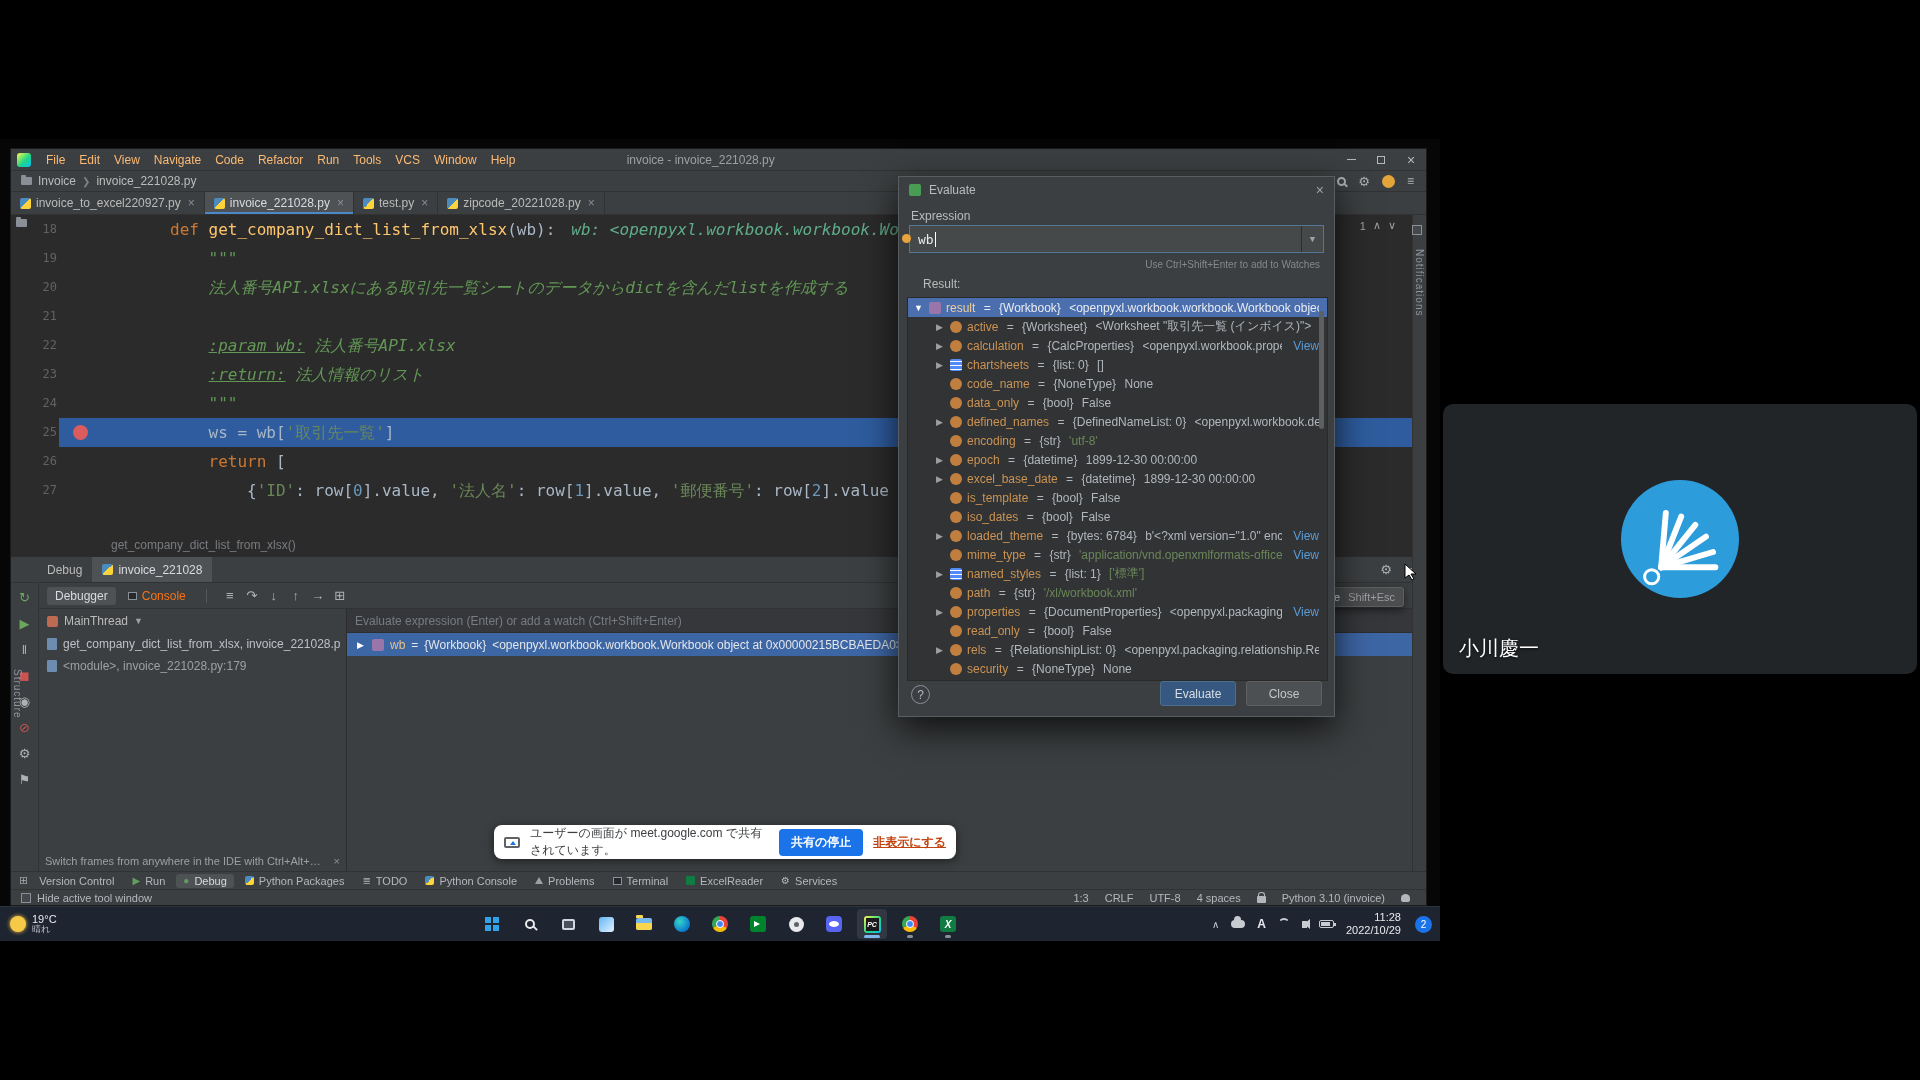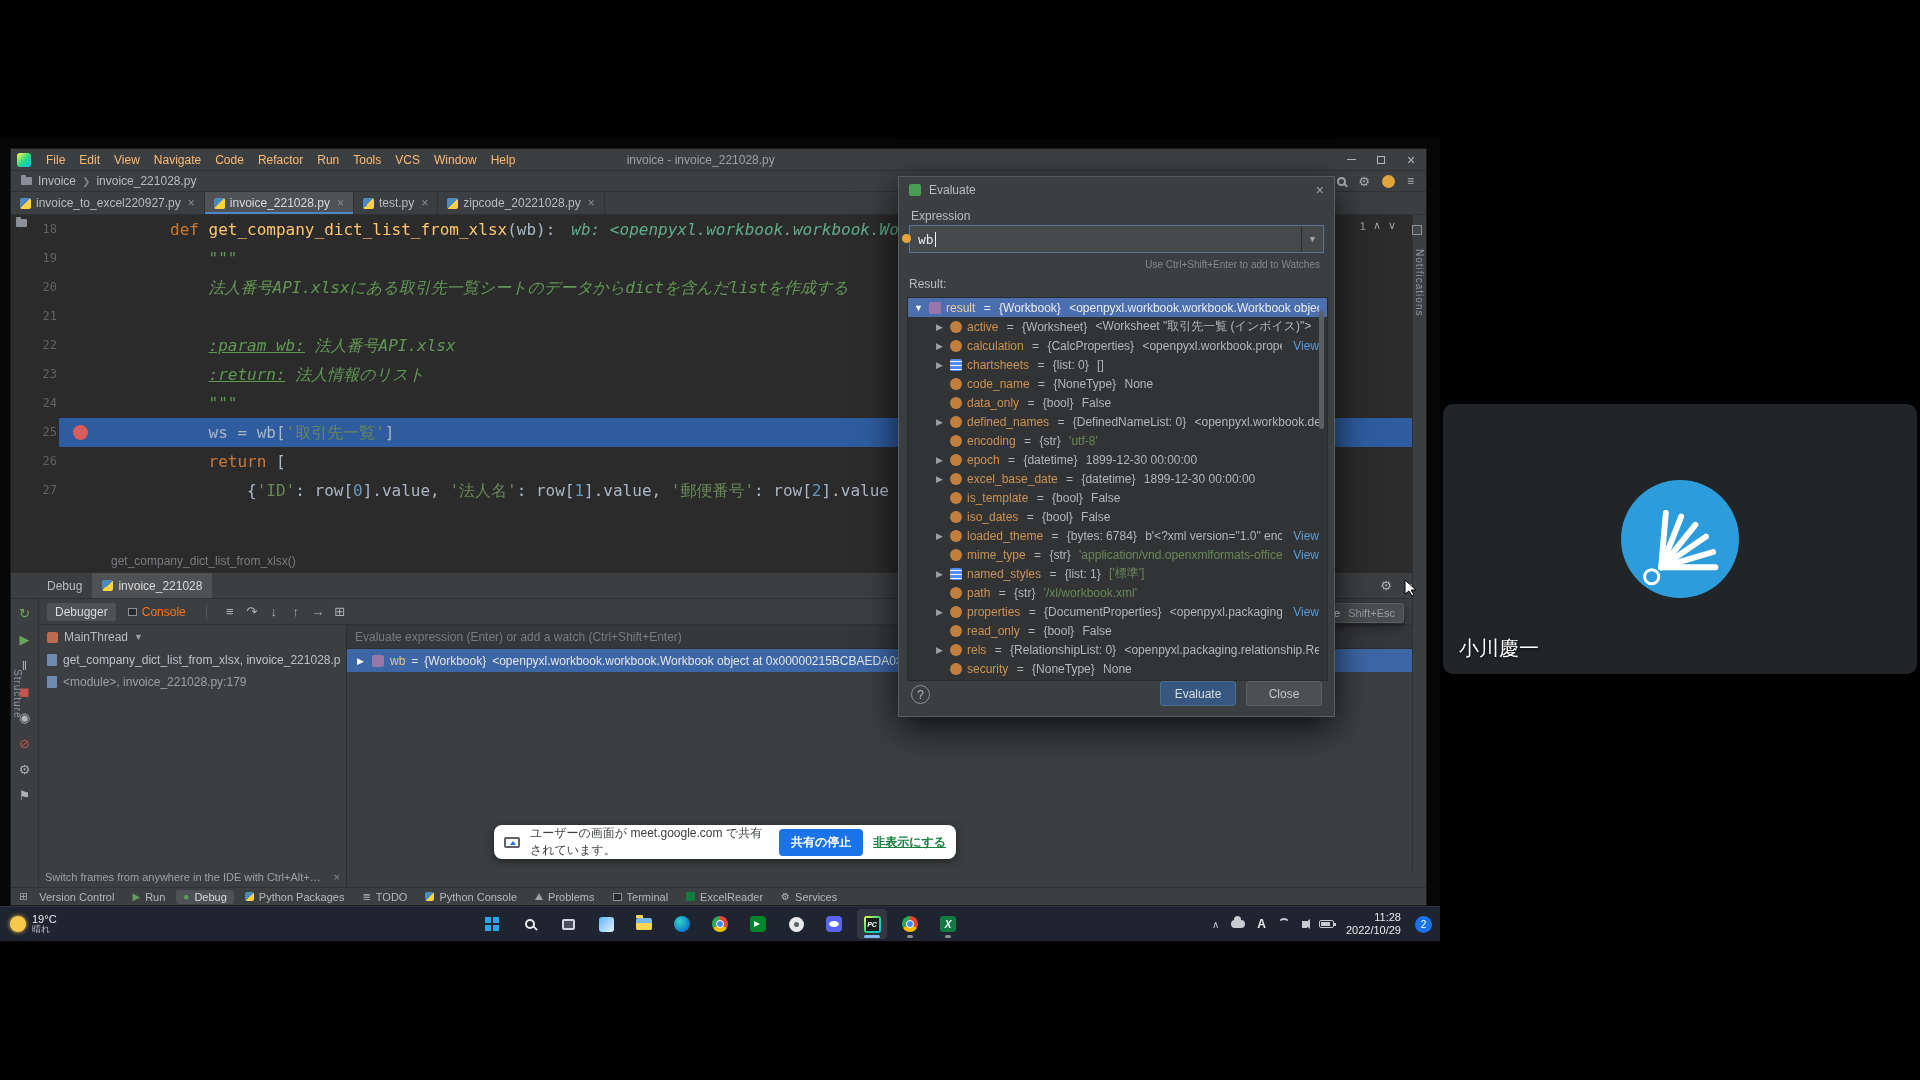--- a/index.html
+++ b/index.html
@@ -121,21 +121,21 @@
   .dialog{position:absolute;left:898px;top:176px;width:437px;height:541px;background:#3c3f41;border:1px solid #5a5d5f;box-shadow:0 12px 34px rgba(0,0,0,.75);z-index:40;font-size:12px;color:#bbbbbb;}
   .dlg-title{height:26px;display:flex;align-items:center;padding:0 10px;gap:8px;}
   .dlg-ic{width:12px;height:12px;border-radius:2px;background:#499c54;}
   .dlg-close{margin-left:auto;color:#9fa2a5;font-size:14px;}
   .dlg-label{position:absolute;left:12px;top:32px;}
   .expr-input{position:absolute;left:10px;top:48px;right:10px;height:28px;background:#45494a;border:1px solid #537699;display:flex;align-items:center;padding:0 26px 0 8px;font-family:"DejaVu Sans Mono",monospace;font-size:13px;color:#e8eaed;}
   .caret{display:inline-block;width:1px;height:15px;background:#fff;margin-left:1px;}
   .expr-dd{position:absolute;right:0;top:0;bottom:0;width:22px;border-left:1px solid #2d2d2d;display:flex;align-items:center;justify-content:center;color:#9fa2a5;font-size:9px;}
   .orange-dot{position:absolute;left:3px;top:57px;width:9px;height:9px;border-radius:50%;background:#e8a33d;z-index:2;}
   .watch-hint{position:absolute;right:14px;top:82px;font-size:10px;color:#85888c;}
-  .result-label{position:absolute;left:10px;top:100px;}
+  .result-label{position:absolute;left:24px;top:100px;}
   .tree{position:absolute;left:8px;top:120px;width:421px;height:384px;background:#313335;border:1px solid #2a2a2a;overflow:hidden;}
   .trow{height:19px;display:flex;align-items:center;gap:5px;padding-left:26px;padding-right:8px;white-space:nowrap;overflow:hidden;color:#b2b7bd;}
   .trow.root{padding-left:5px;}
   .trow.sel{background:#4b6eaf;color:#e8ecf2;}
   .tw{width:11px;flex:none;font-size:9px;color:#9da0a3;text-align:center;}
   .trow.sel .tw{color:#fff;}
   .vn{color:#cc9352;}
   .trow.sel .vn{color:#f0cf9a;}
   .vv{overflow:hidden;text-overflow:clip;}
   .vv.sv{color:#6a8759;}
@@ -145,21 +145,21 @@
   .dlg-btns{position:absolute;right:12px;bottom:10px;display:flex;gap:10px;}
   .dbtn{min-width:76px;height:25px;display:flex;align-items:center;justify-content:center;border-radius:3px;font-size:12px;padding:0 12px;}
   .dbtn.primary{background:#365880;border:1px solid #4c708c;color:#d8dde4;}
   .dbtn.plain{background:#4c5052;border:1px solid #5e6060;color:#c3c6ca;}
 
   
   .meet-banner{position:absolute;left:494px;top:686px;width:462px;height:34px;background:#fff;border-radius:8px;box-shadow:0 2px 10px rgba(0,0,0,.5);display:flex;align-items:center;padding:0 10px;gap:10px;z-index:30;font-size:12px;color:#3c4043;}
   .present-ic{width:16px;height:11px;border:2px solid #5f6368;border-radius:2px;position:relative;flex:none;}
   .present-ic::after{content:"";position:absolute;left:4px;top:2px;width:0;height:0;border-left:3px solid transparent;border-right:3px solid transparent;border-bottom:4px solid #1a73e8;}
   .stop-share{background:#1a73e8;color:#fff;border-radius:4px;padding:5px 12px;font-weight:bold;white-space:nowrap;}
-  .hide-share{color:#15803d;font-weight:bold;text-decoration:underline;white-space:nowrap;}
+  .hide-share{color:#c2410c;font-weight:bold;text-decoration:underline;white-space:nowrap;}
 
   
   .taskbar{position:absolute;left:0;bottom:0;width:1440px;height:35px;background:#1e2430;border-top:1px solid #2b3240;display:flex;align-items:center;z-index:20;}
   .weather{display:flex;align-items:center;gap:6px;padding-left:10px;width:220px;}
   .sun{width:16px;height:16px;border-radius:50%;background:#f7c948;box-shadow:0 0 4px #f7c948;}
   .wtxt{line-height:1.1;}
   .wtemp{font-size:11px;color:#e8eaed;}
   .wdesc{font-size:9px;color:#b9bec7;}
   .apps{position:absolute;left:50%;transform:translateX(-50%);display:flex;gap:8px;align-items:center;height:100%;}
   .app{width:30px;height:30px;border-radius:4px;display:flex;align-items:center;justify-content:center;position:relative;}
@@ -427,20 +427,35 @@
               <i class="twic-excel"></i>
               <span class="twl">ExcelReader</span>
             </div>
             <div class="twi">
               <i class="twic twic-gear">⚙</i>
               <span class="twl">Services</span>
             </div>
           </div>
       </div>
 
+      <div class="statusbar">
+        <i class="sb-ic"></i>
+        <span>Hide active tool window</span>
+        <div class="sb-right">
+          <span style="display:flex;gap:16px">
+              <span>1:3</span>
+              <span>CRLF</span>
+              <span>UTF-8</span>
+              <span>4 spaces</span>
+            </span>
+          <i class="lock"></i>
+          <span>Python 3.10 (invoice)</span>
+          <i class="bell"></i>
+        </div>
+      </div>
 
       <div class="rstripe">
         <i class="sb-ic"></i>
         <span class="vlabel">Notifications</span>
       </div>
       <i class="mini-folder lstripe-icon"></i>
       <span class="vlabel lstripe-struct">Structure</span>
     </div>
 
     <div class="meet-banner">

